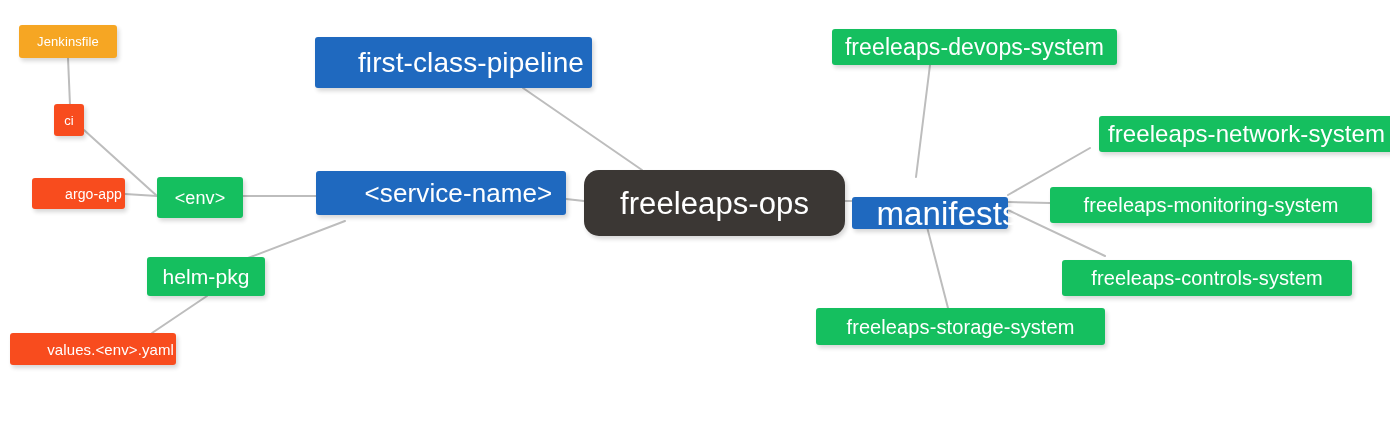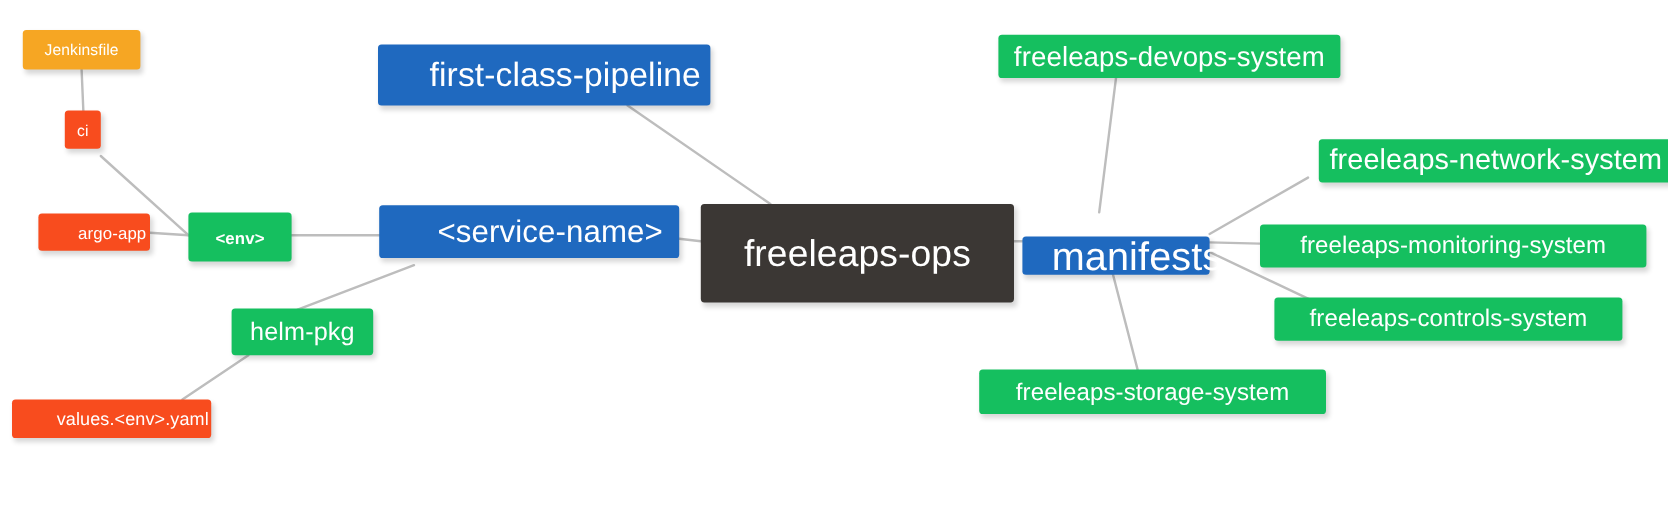--- a/index.html
+++ b/index.html
@@ -70,56 +70,56 @@
       <line x1="916" y1="177" x2="930" y2="65" stroke="#bdbdbd" stroke-width="2" stroke-linecap="round"></line>
       <line x1="1008" y1="195" x2="1090" y2="148" stroke="#bdbdbd" stroke-width="2" stroke-linecap="round"></line>
       <line x1="1008" y1="202" x2="1050" y2="203" stroke="#bdbdbd" stroke-width="2" stroke-linecap="round"></line>
       <line x1="1008" y1="210" x2="1105" y2="256" stroke="#bdbdbd" stroke-width="2" stroke-linecap="round"></line>
       <line x1="926" y1="223" x2="948" y2="308" stroke="#bdbdbd" stroke-width="2" stroke-linecap="round"></line>
     </svg>
   <div id="node-layer">
       <div class="node c-orange" style="left: 19px; top: 25px; width: 98px; height: 33px; font-size: 13px;">
         <span class="node-label">Jenkinsfile</span>
       </div>
-      <div class="node c-red" style="left: 54px; top: 92px; width: 30px; height: 32px; font-size: 13px; align-items: center;">
+      <div class="node c-red" style="left: 54px; top: 104px; width: 30px; height: 32px; font-size: 13px; align-items: center;">
         <span class="node-label">ci</span>
       </div>
       <div class="node c-red" style="left: 32px; top: 178px; width: 93px; height: 31px; font-size: 14px; padding-left: 30px;">
         <span class="node-label">argo-app</span>
       </div>
-      <div class="node c-green" style="left: 157px; top: 177px; width: 86px; height: 41px; font-size: 14px; font-weight: bold;">
+      <div class="node c-green" style="left: 157px; top: 177px; width: 86px; height: 41px; font-size: 18px;">
         <span class="node-label">&lt;env&gt;</span>
       </div>
-      <div class="node c-green" style="left: 147px; top: 257px; width: 118px; height: 39px; font-size: 21px; margin-left: 46px;">
+      <div class="node c-green" style="left: 147px; top: 257px; width: 118px; height: 39px; font-size: 21px;">
         <span class="node-label">helm-pkg</span>
       </div>
       <div class="node c-red" style="left: 10px; top: 333px; width: 166px; height: 32px; font-size: 15px; justify-content: flex-end;">
         <span class="node-label">values.&lt;env&gt;.yaml</span>
       </div>
       <div class="node c-blue" style="left: 315px; top: 37px; width: 277px; height: 51px; font-size: 28px;">
         <span class="node-label">first-class-pipeline</span>
       </div>
       <div class="node c-blue" style="left: 316px; top: 171px; width: 250px; height: 44px; font-size: 26px;">
         <span class="node-label">&lt;service-name&gt;</span>
       </div>
-      <div class="node c-root" style="left: 584px; top: 170px; width: 261px; height: 82px; font-size: 31px;">
+      <div class="node c-root" style="left: 584px; top: 170px; width: 261px; height: 66px; font-size: 31px; border-radius: 15px;">
         <span class="node-label">freeleaps-ops</span>
       </div>
       <div class="node c-blue" style="left: 852px; top: 177px; width: 156px; height: 32px; font-size: 33px; margin-top: 20px;">
         <span class="node-label">manifests</span>
       </div>
       <div class="node c-green" style="left: 800px; top: 29px; width: 285px; height: 36px; font-size: 23px; margin-left: 32px;">
         <span class="node-label">freeleaps-devops-system</span>
       </div>
       <div class="node c-green" style="left: 1055px; top: 116px; width: 295px; height: 36px; font-size: 24px; margin-left: 44px;">
         <span class="node-label">freeleaps-network-system</span>
       </div>
       <div class="node c-green" style="left: 1050px; top: 187px; width: 322px; height: 36px; font-size: 20px;">
         <span class="node-label">freeleaps-monitoring-system</span>
       </div>
-      <div class="node c-green" style="left: 1062px; top: 248px; width: 290px; height: 36px; font-size: 20px;">
+      <div class="node c-green" style="left: 1062px; top: 260px; width: 290px; height: 36px; font-size: 20px;">
         <span class="node-label">freeleaps-controls-system</span>
       </div>
       <div class="node c-green" style="left: 816px; top: 308px; width: 289px; height: 37px; font-size: 20px; text-align: center;">
         <span class="node-label">freeleaps-storage-system</span>
       </div>
     </div>
 </div>
 
 </body></html>

